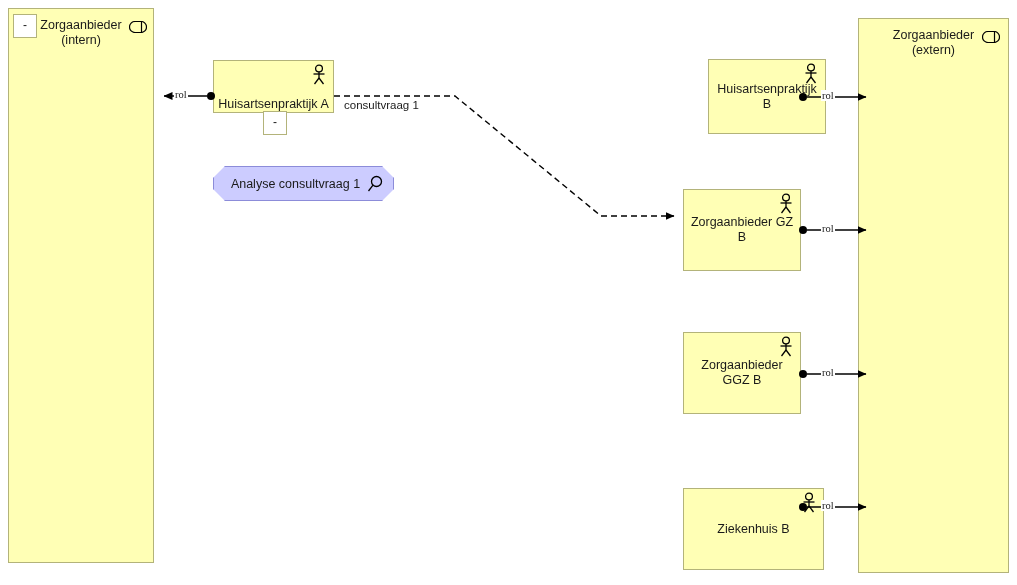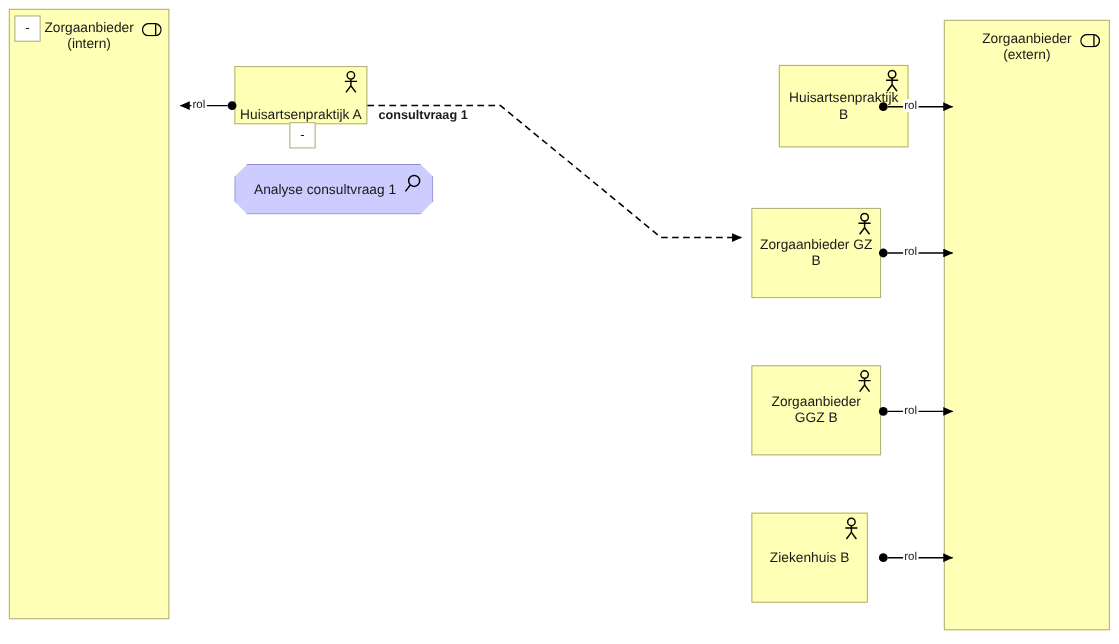--- a/index.html
+++ b/index.html
@@ -92,20 +92,21 @@
     height: 585px;
     pointer-events: none;
   }
   .edge-label {
     position: absolute;
     font-size: 10.5px;
     color: #1a1a1a;
     background: #ffffff;
     padding: 0 1px;
     white-space: nowrap;
+    font-family: Liberation Serif, serif;
   }
   .flow-label {
     position: absolute;
     font-size: 11.5px;
     color: #1a1a1a;
     white-space: nowrap;
   }
 </style>
 </head>
 <body>
@@ -142,21 +143,21 @@
         <circle cx="8" cy="4.5" r="3.4" fill="none" stroke="#000" stroke-width="1.3"></circle>
         <line x1="8" y1="8" x2="8" y2="14" stroke="#000" stroke-width="1.3"></line>
         <line x1="2.5" y1="10" x2="13.5" y2="10" stroke="#000" stroke-width="1.3"></line>
         <line x1="8" y1="14" x2="3.5" y2="20" stroke="#000" stroke-width="1.3"></line>
         <line x1="8" y1="14" x2="12.5" y2="20" stroke="#000" stroke-width="1.3"></line>
       </svg>
     </span>
     <div class="collapse-box" style="left:49px; top:50px;">-</div>
   </div>
 
-  <div class="assessment" style="left:213px; top:149px; width:181px; height:46px;">
+  <div class="assessment" style="left:213px; top:166px; width:181px; height:35px;">
     <div class="assessment-label">Analyse consultvraag 1</div>
     <span class="icon" style="right:8px; top:8px;">
       <svg width="18" height="18" viewBox="0 0 18 18">
         <circle cx="9.5" cy="6.5" r="5" fill="none" stroke="#000" stroke-width="1.3"></circle>
         <line x1="6" y1="10.2" x2="1.5" y2="16" stroke="#000" stroke-width="1.3"></line>
       </svg>
     </span>
   </div>
 
   <div class="node" style="left:683px; top:59px; width:118px; height:75px;margin-left:25px;">
@@ -191,21 +192,21 @@
       <svg width="16" height="22" viewBox="0 0 16 22">
         <circle cx="8" cy="4.5" r="3.4" fill="none" stroke="#000" stroke-width="1.3"></circle>
         <line x1="8" y1="8" x2="8" y2="14" stroke="#000" stroke-width="1.3"></line>
         <line x1="2.5" y1="10" x2="13.5" y2="10" stroke="#000" stroke-width="1.3"></line>
         <line x1="8" y1="14" x2="3.5" y2="20" stroke="#000" stroke-width="1.3"></line>
         <line x1="8" y1="14" x2="12.5" y2="20" stroke="#000" stroke-width="1.3"></line>
       </svg>
     </span>
   </div>
 
-  <div class="node" style="left:683px; top:466px; width:106px; height:82px;">
+  <div class="node" style="left:683px; top:488px; width:141px; height:82px;">
     <div class="actor-label">Ziekenhuis B</div>
     <span class="icon" style="right:6px; top:3px;">
       <svg width="16" height="22" viewBox="0 0 16 22">
         <circle cx="8" cy="4.5" r="3.4" fill="none" stroke="#000" stroke-width="1.3"></circle>
         <line x1="8" y1="8" x2="8" y2="14" stroke="#000" stroke-width="1.3"></line>
         <line x1="2.5" y1="10" x2="13.5" y2="10" stroke="#000" stroke-width="1.3"></line>
         <line x1="8" y1="14" x2="3.5" y2="20" stroke="#000" stroke-width="1.3"></line>
         <line x1="8" y1="14" x2="12.5" y2="20" stroke="#000" stroke-width="1.3"></line>
       </svg>
     </span>
@@ -254,15 +255,15 @@
   <div class="edge-label" style="left:174px; top:89px;">rol</div>
 
   <div class="edge-label" style="left:821px; top:90px;">rol</div>
 
   <div class="edge-label" style="left:821px; top:223px;">rol</div>
 
   <div class="edge-label" style="left:821px; top:367px;">rol</div>
 
   <div class="edge-label" style="left:821px; top:500px;">rol</div>
 
-  <div class="flow-label" style="left:344px; top:99px;font-weight:bold;">consultvraag 1</div>
+  <div class="flow-label" style="left:344px; top:99px;">consultvraag 1</div>
 
 </div>
 
 </body></html>

